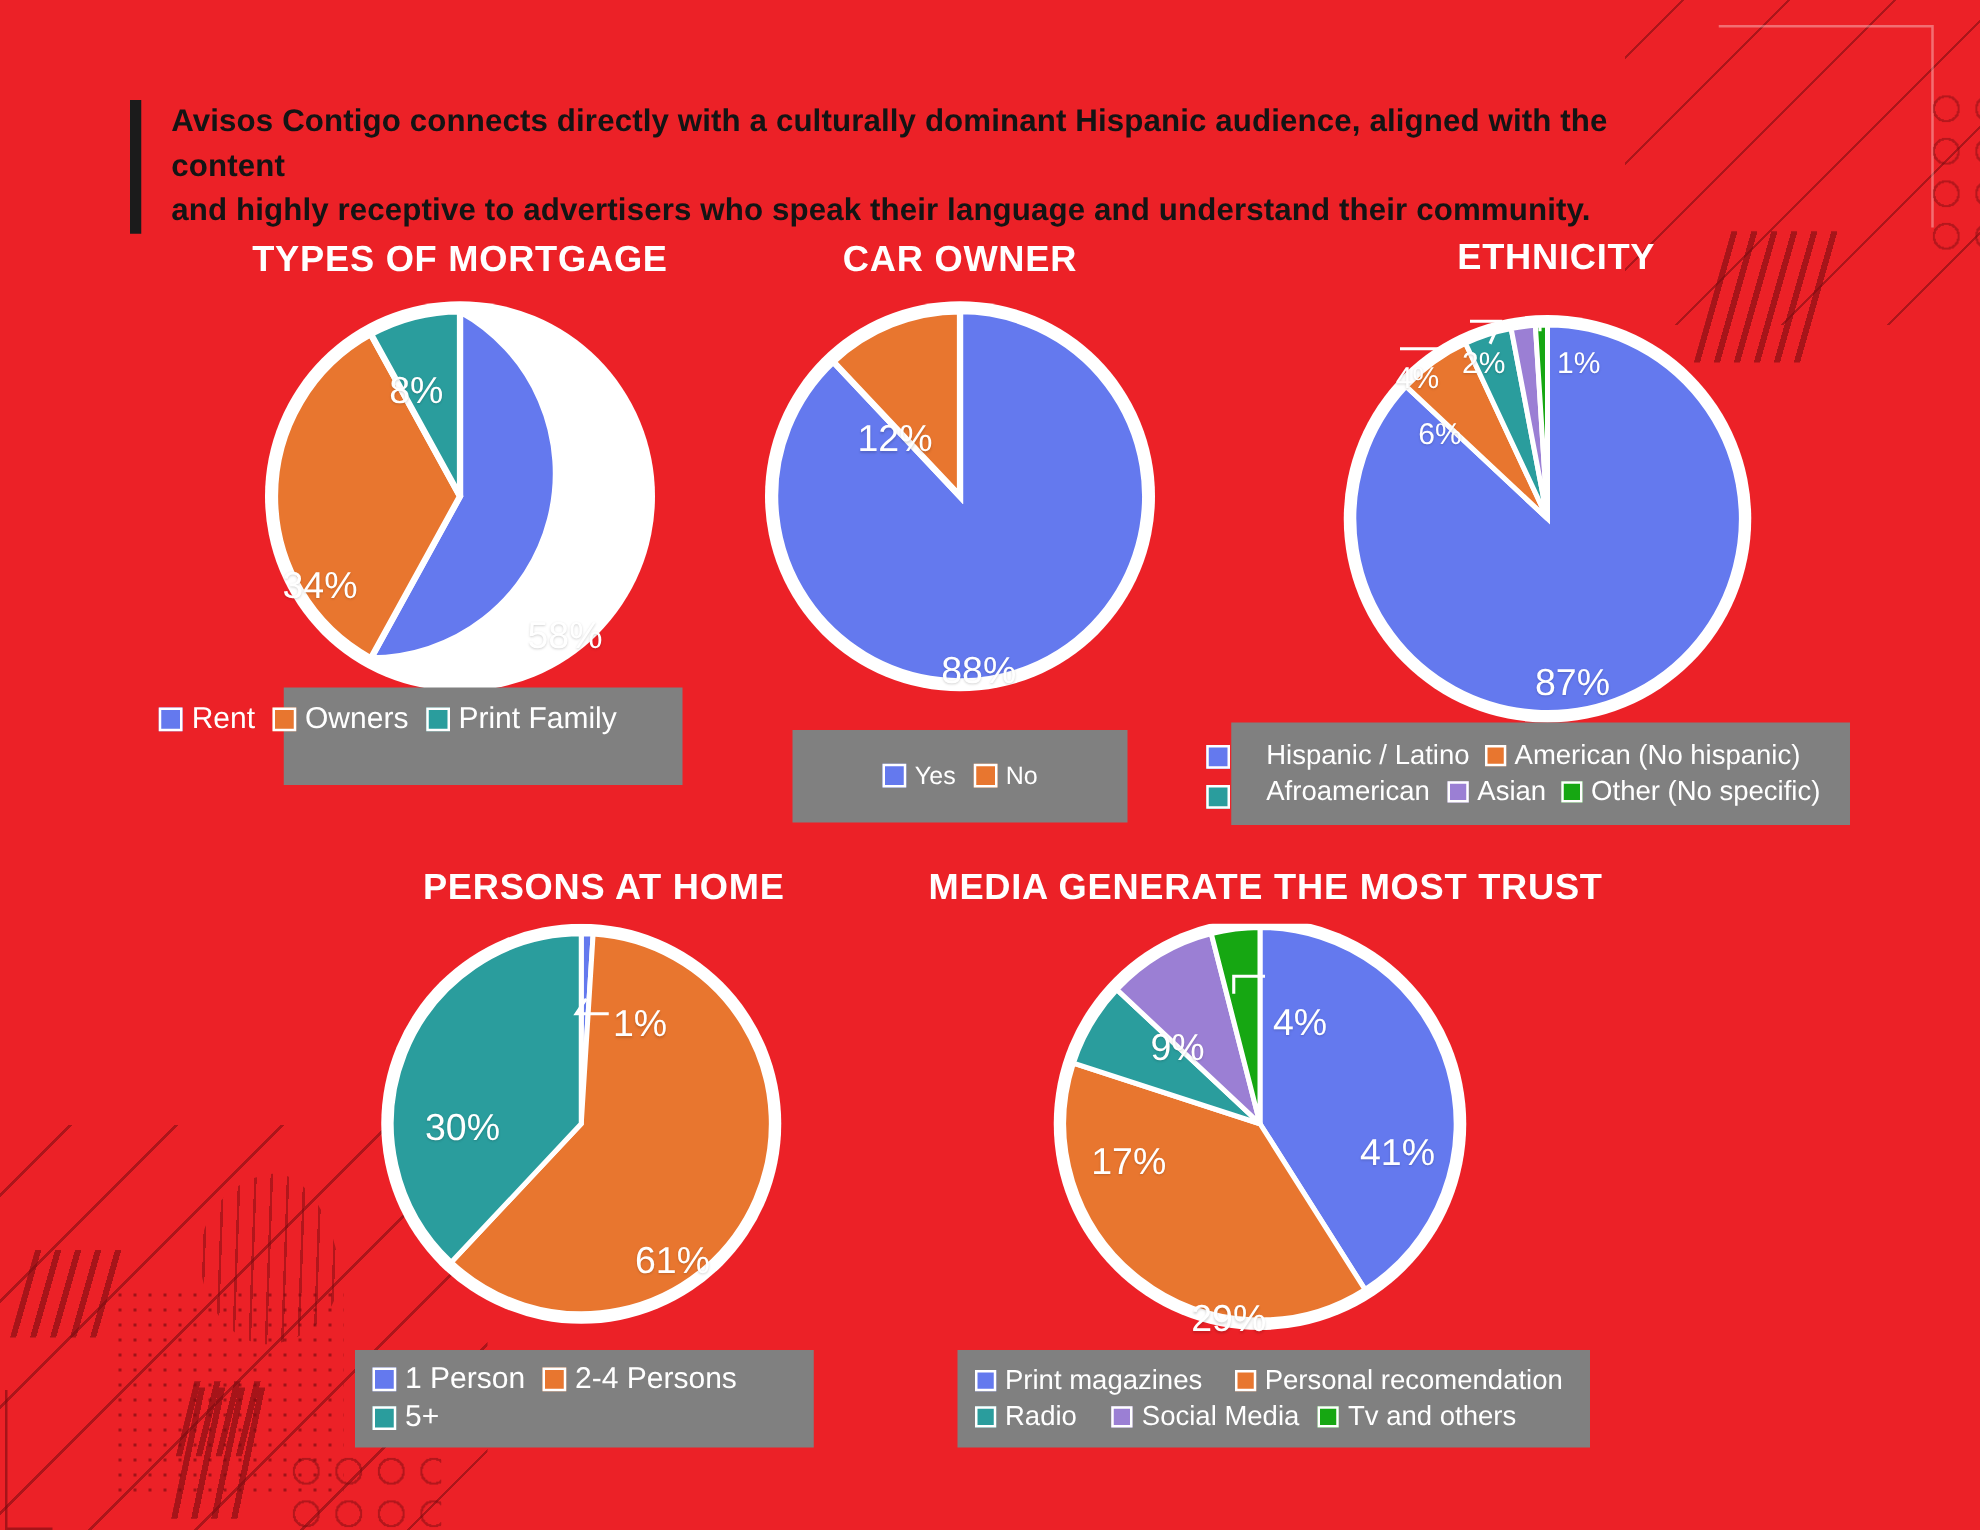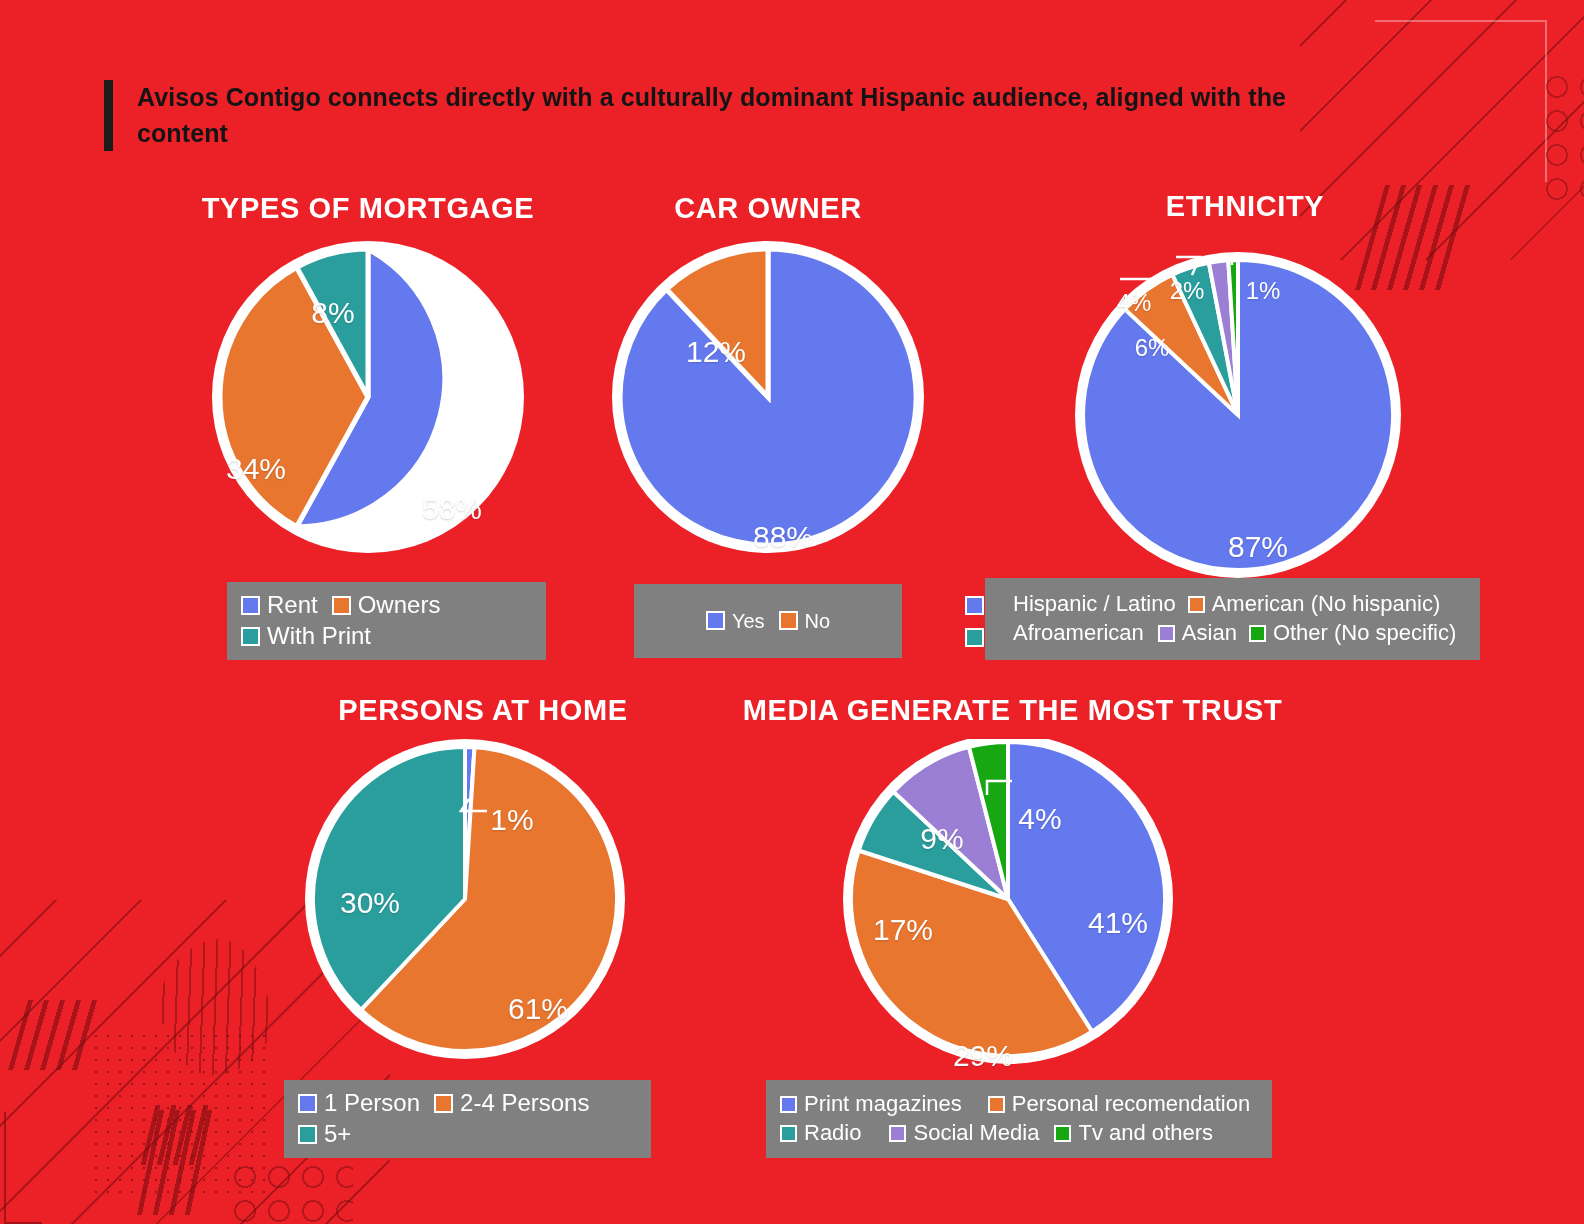--- a/index.html
+++ b/index.html
@@ -114,20 +114,21 @@
   <div class="deco vbars" style="left:148px;top:1105px;width:56px;height:60px;transform:skewX(-14deg);"></div>
   <div class="deco dots" style="left:90px;top:1030px;width:185px;height:165px;"></div>
   <div class="deco waves" style="left:160px;top:940px;width:110px;height:135px;transform:rotate(-8deg);"></div>
   <div class="deco hex" style="left:228px;top:1160px;width:125px;height:70px;opacity:.9;"></div>
   <div class="deco frame-bl" style="left:4px;top:1112px;width:36px;height:110px;"></div>
 
   <div class="header">
     <div class="header-bar"></div>
     <div class="header-text">
       <div>Avisos Contigo connects directly with a culturally dominant Hispanic audience, aligned with the content</div>
+      <div>and highly receptive to advertisers who speak their language and understand their community.</div>
     </div>
   </div>
 
   <div class="chart" style="left:178px;top:192px;width:380px;">
     <div class="chart-title">TYPES OF MORTGAGE</div>
     <div class="pie-wrap" style="margin-top:12px;">
       <svg class="pie-svg" width="380" height="320" viewBox="0 0 380 320">
         <g transform="translate(190,160)">
           <circle r="156" fill="#ffffff"></circle>
 
@@ -137,32 +138,32 @@
 
           <path d="M0,0 L-71.3,-129.7 A148,148 0 0,1 0,-148 Z" fill="#2a9d9d" stroke="#ffffff" stroke-width="5"></path>
         </g>
       </svg>
       <span class="pie-label" style="left:274px;top:272px;">58%</span>
       <span class="pie-label" style="left:78px;top:232px;">34%</span>
       <span class="pie-label" style="left:155px;top:76px;">8%</span>
     </div>
   </div>
 
-  <div class="legend" style="left:227px;top:582px;width:319px;height:78px;">
+  <div class="legend" style="left:227px;top:550px;width:319px;height:78px;flex-direction:column;">
     <div class="legend-item">
       <span class="swatch" style="background:#6479ee;"></span>
       <span class="legend-label">Rent</span>
     </div>
     <div class="legend-item">
       <span class="swatch" style="background:#e8762f;"></span>
       <span class="legend-label">Owners</span>
     </div>
     <div class="legend-item" style="width:100%;">
       <span class="swatch" style="background:#2a9d9d;"></span>
-      <span class="legend-label">With Print</span>
+      <span class="legend-label">Print Family</span>
     </div>
   </div>
 
   <div class="chart" style="left:598px;top:192px;width:340px;">
     <div class="chart-title">CAR OWNER</div>
     <div class="pie-wrap" style="margin-top:12px;">
       <svg class="pie-svg" width="340" height="320" viewBox="0 0 340 320">
         <g transform="translate(170,160)">
           <circle r="156" fill="#ffffff"></circle>
 

